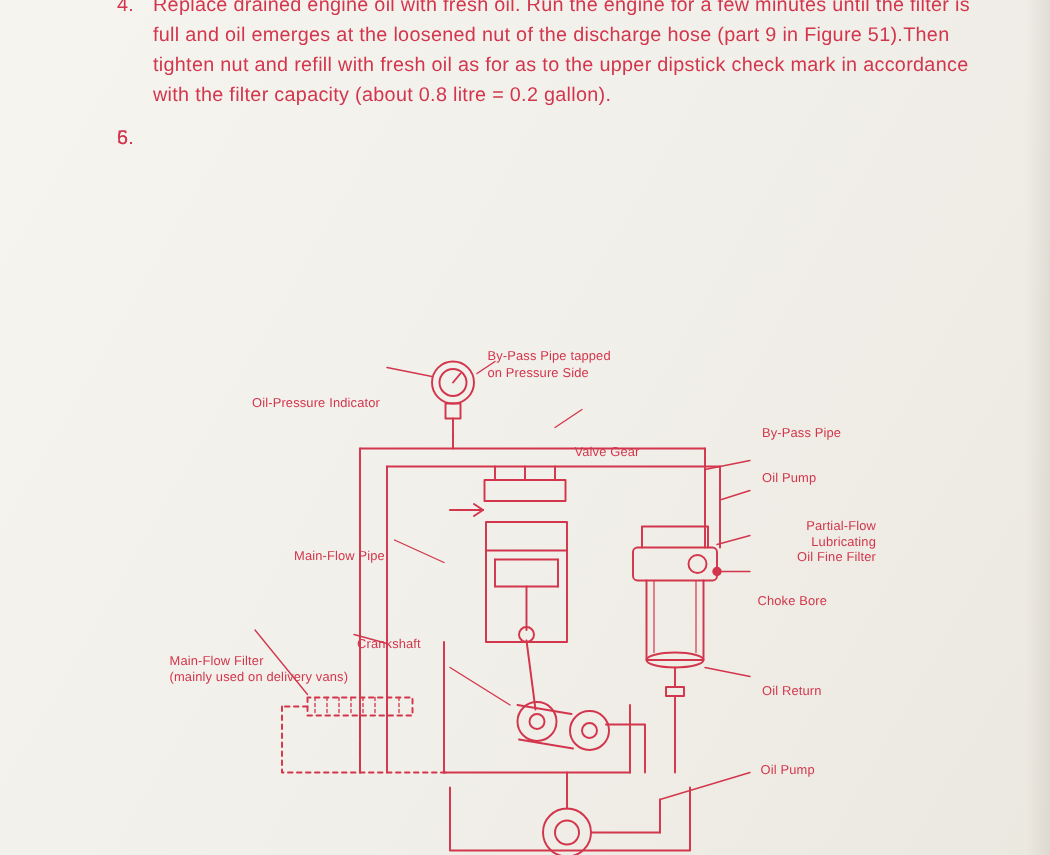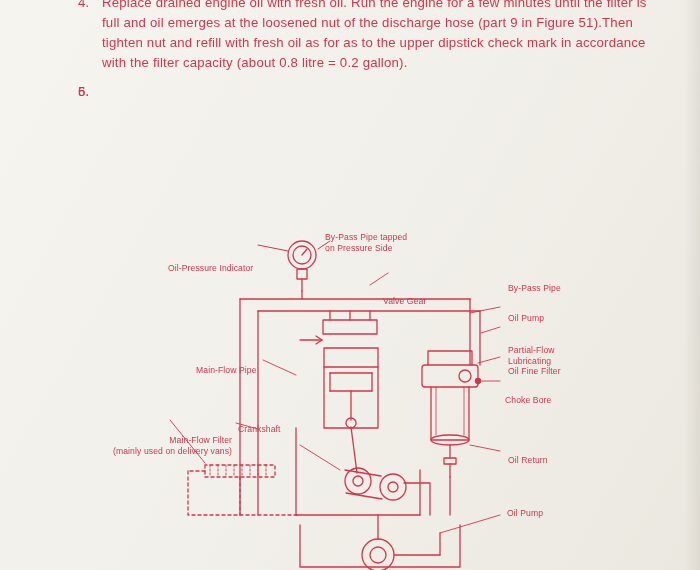--- a/index.html
+++ b/index.html
@@ -206,26 +206,26 @@
 
       </g>
     </svg>
 
     <div class="lbl" style="left:325px; top:17px;">By-Pass Pipe tapped
 on Pressure Side</div>
     <div class="lbl" style="left:168px; top:48px;">Oil-Pressure Indicator</div>
     <div class="lbl" style="left:383px; top:53px;margin-top:28px;">Valve Gear</div>
     <div class="lbl" style="left:508px; top:68px;">By-Pass Pipe</div>
     <div class="lbl" style="left:508px; top:98px;">Oil Pump</div>
-    <div class="lbl" style="left:508px; top:130px;">Partial-Flow Lubricating
+    <div class="lbl" style="left:508px; top:130px;text-align:right;">Partial-Flow Lubricating
 Oil Fine Filter</div>
     <div class="lbl" style="left:196px; top:150px;">Main-Flow Pipe</div>
     <div class="lbl" style="left:505px; top:180px;">Choke Bore</div>
     <div class="lbl" style="left:238px; top:209px;">Crankshaft</div>
-    <div class="lbl" style="left:113px; top:220px;text-align:right;">Main-Flow Filter
+    <div class="lbl" style="left:113px; top:220px;">Main-Flow Filter
 (mainly used on delivery vans)</div>
     <div class="lbl" style="left:508px; top:240px;text-align:center;">Oil Return</div>
     <div class="lbl" style="left:507px; top:293px;">Oil Pump</div>
 
   </div>
 
   <div class="page-edge"></div>
 </div>
 
 </body></html>

